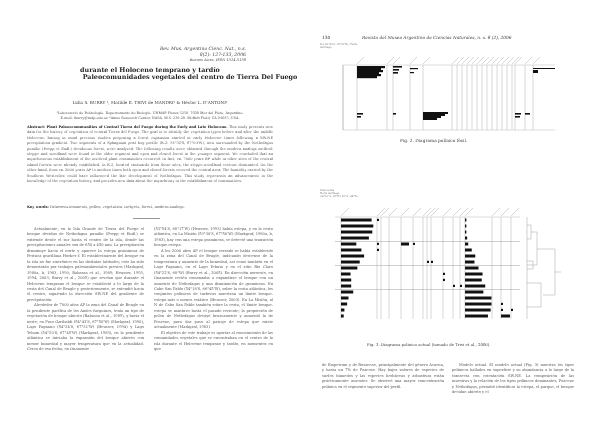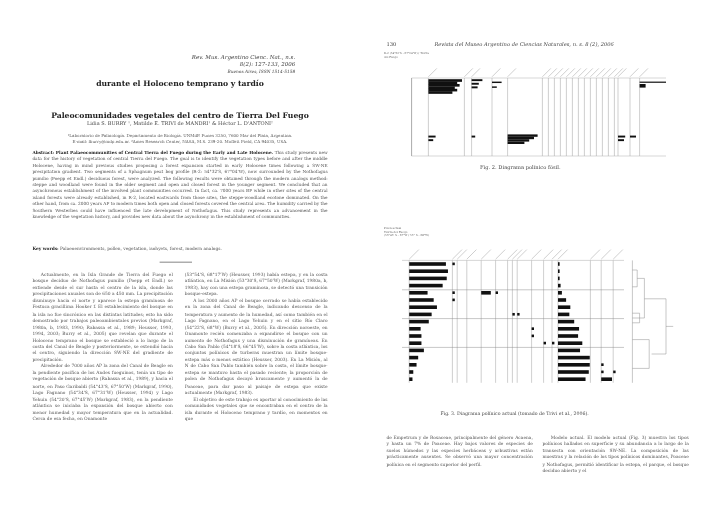--- a/index.html
+++ b/index.html
@@ -28,21 +28,21 @@
   svg { position:absolute; }
 </style>
 </head>
 <body>
 
 <div class="page" id="left">
   <div class="t hdr-cite" style="top:46px;">Rev. Mus. Argentino Cienc. Nat., n.s.</div>
   <div class="t hdr-cite" style="top:52px;">8(2): 127-133, 2006</div>
   <div class="t hdr-cite" style="top:58px; font-size:3.6px;">Buenos Aires, ISSN 1514-5158</div>
 
-  <div class="t title" style="top:92px;">Paleocomunidades vegetales del centro de Tierra Del Fuego</div>
+  <div class="t title" style="top:73px;padding-left:40px;">Paleocomunidades vegetales del centro de Tierra Del Fuego</div>
   <div class="t title" style="top:66px;">durante el Holoceno temprano y tardío</div>
 
   <div class="t authors" style="top:100px;">Lidia S. BURRY ¹, Matilde E. TRIVI de MANDRI¹ &amp; Héctor L. D'ANTONI²</div>
 
   <div class="t affil" style="top:111px;">¹Laboratorio de Palinología. Departamento de Biología. UNMdP. Funes 3250, 7600 Mar del Plata, Argentina.</div>
   <div class="t affil" style="top:116px;">E-mail: lburry@mdp.edu.ar. ²Ames Research Center, NASA, M.S. 239-20. Moffett Field, CA 94035, USA.</div>
 
   <div class="t abstract" style="top:125px;">
     <b>Abstract: Plant Palaeocommunities of Central Tierra del Fuego during the Early and Late Holocene.</b>
     <span>This study presents new data for the history of vegetation of central Tierra del Fuego. The goal is to identify the vegetation types before and after the middle Holocene, having in mind previous studies proposing a forest expansion started in early Holocene times following a SW-NE precipitation gradient. Two segments of a Sphagnum peat bog profile (R-2: 54°32'S, 67°04'W), now surrounded by the Nothofagus pumilio (Poepp et Endl.) deciduous forest, were analyzed. The following results were obtained through the modern analogs method: steppe and woodland were found in the older segment and open and closed forest in the younger segment. We concluded that an asynchronous establishment of the involved plant communities occurred. In fact, ca. 7000 years BP while in other sites of the central island forests were already established, in R-2, located eastwards from those sites, the steppe-woodland ecotone dominated. On the other hand, from ca. 2000 years AP to modern times both open and closed forests covered the central area. The humidity carried by the Southern Westerlies could have influenced the late development of Nothofagus. This study represents an advancement in the knowledge of the vegetation history, and provides new data about the asynchrony in the establishment of communities.</span>

